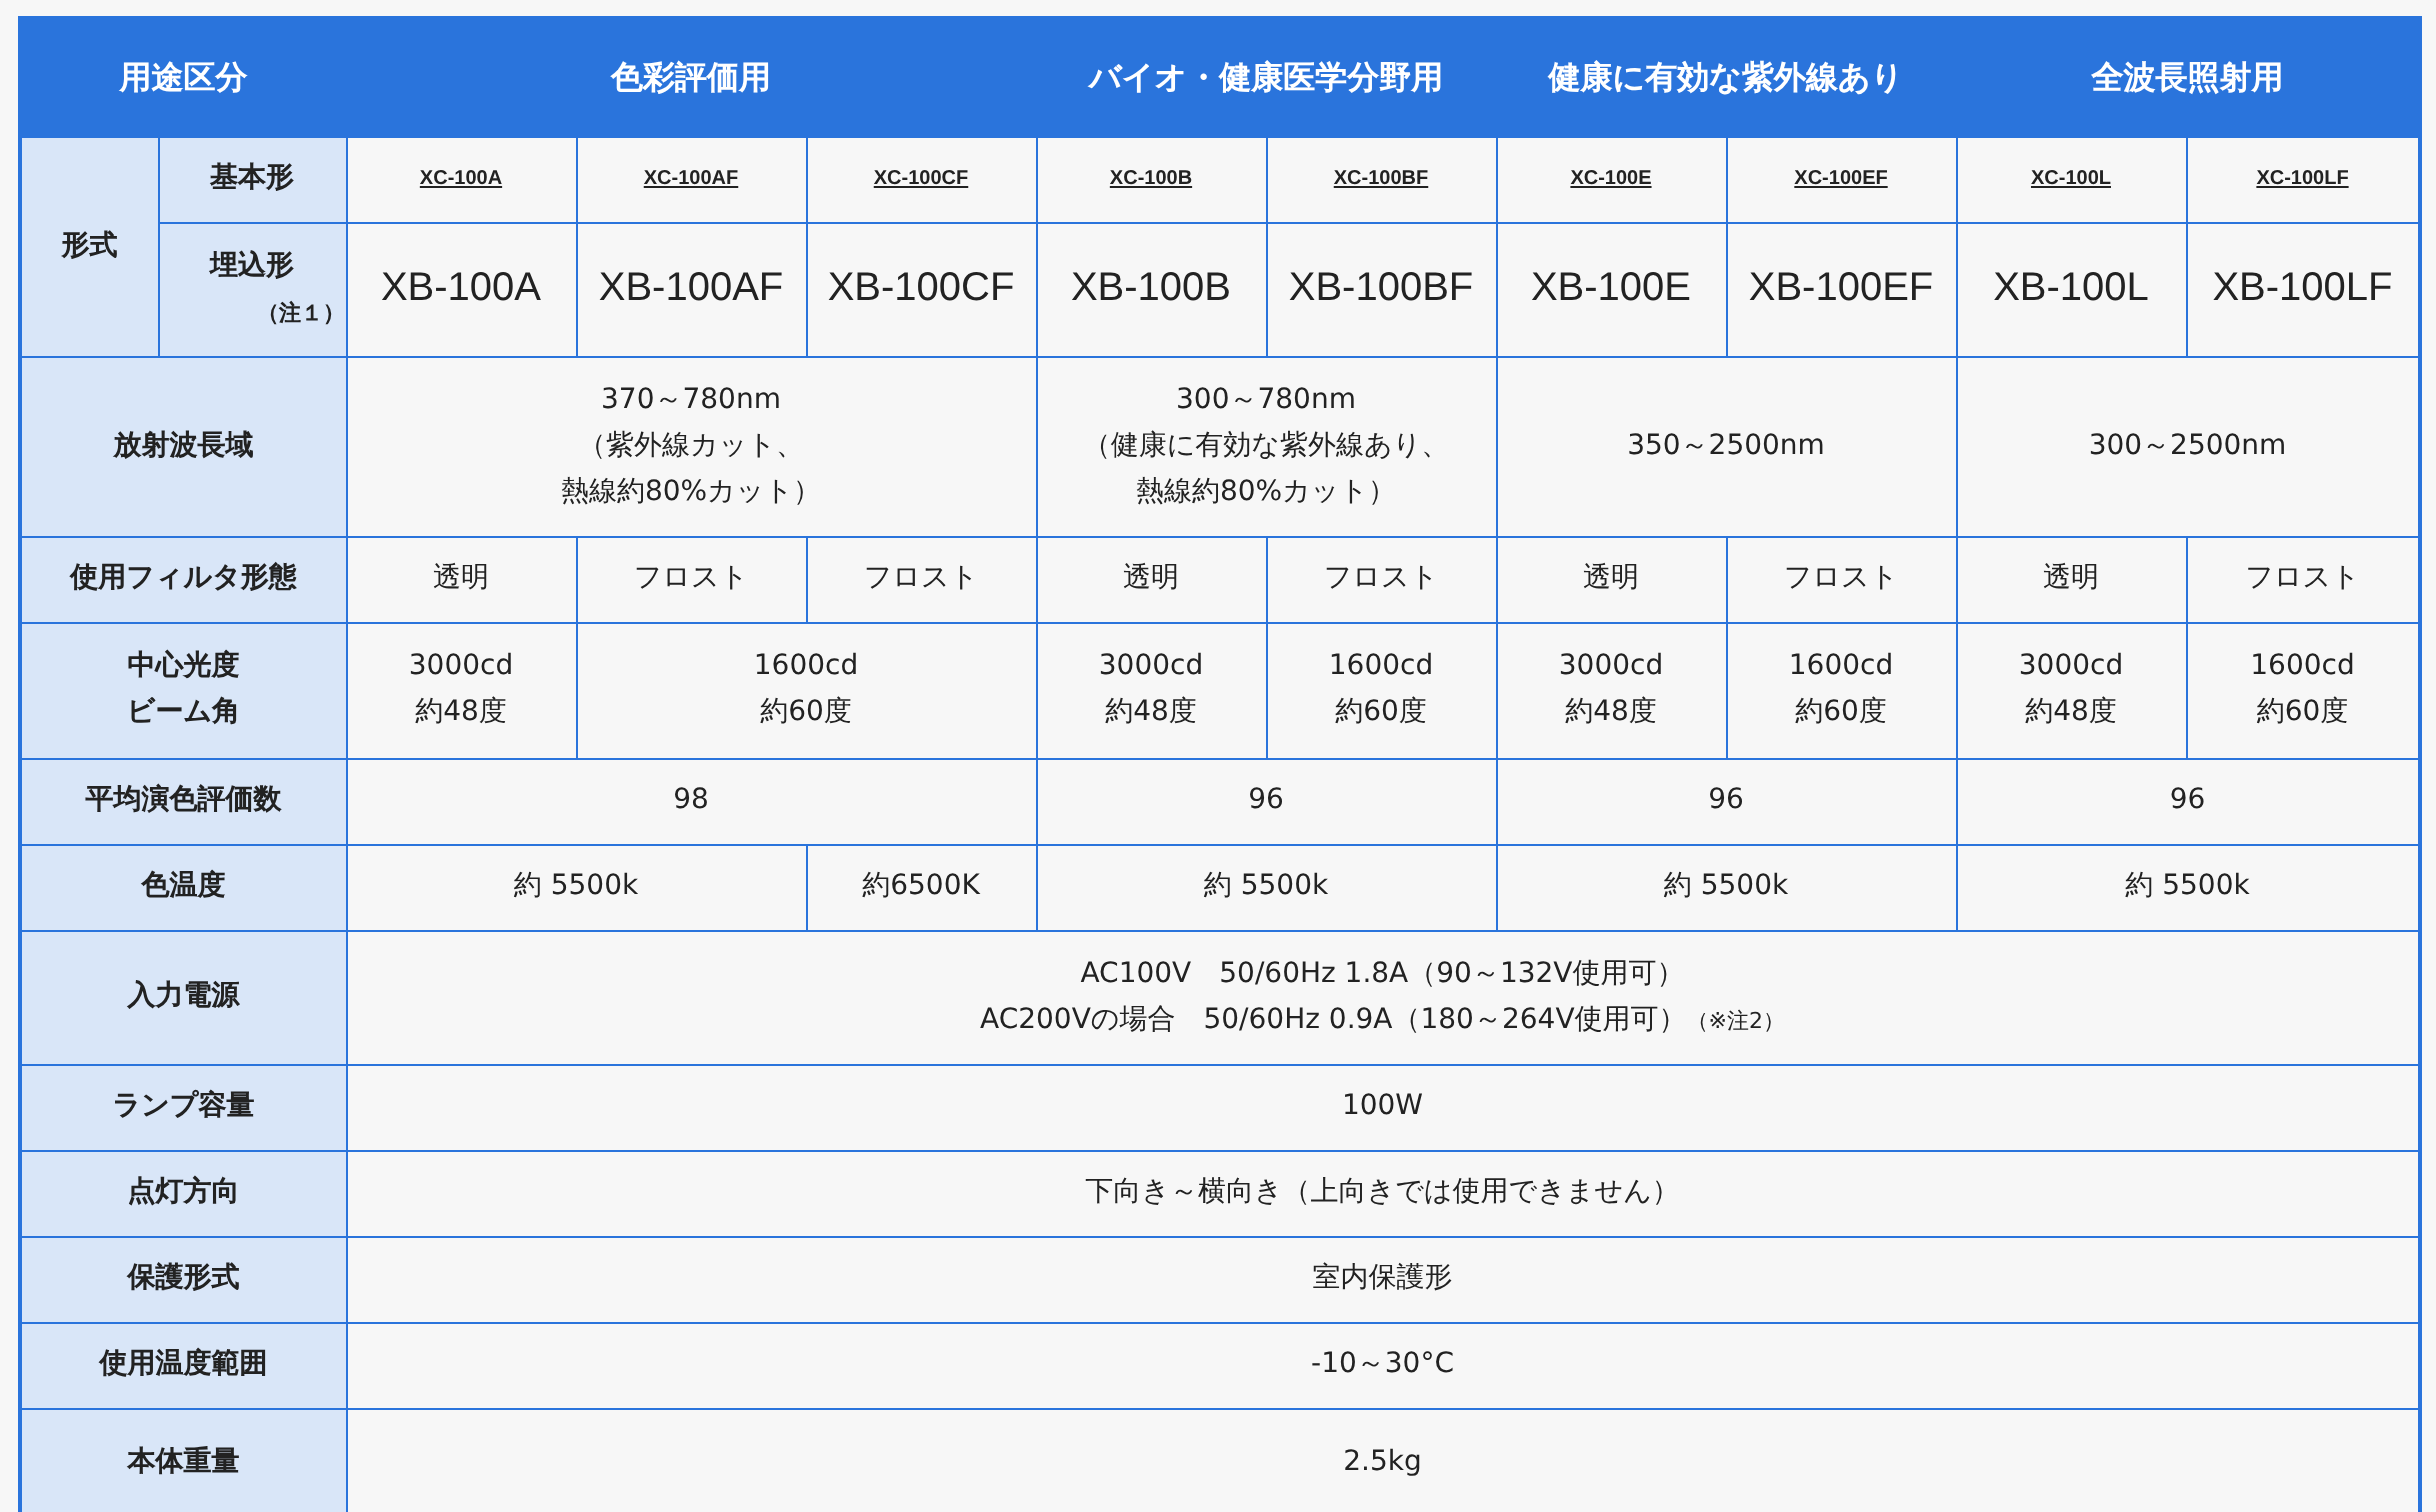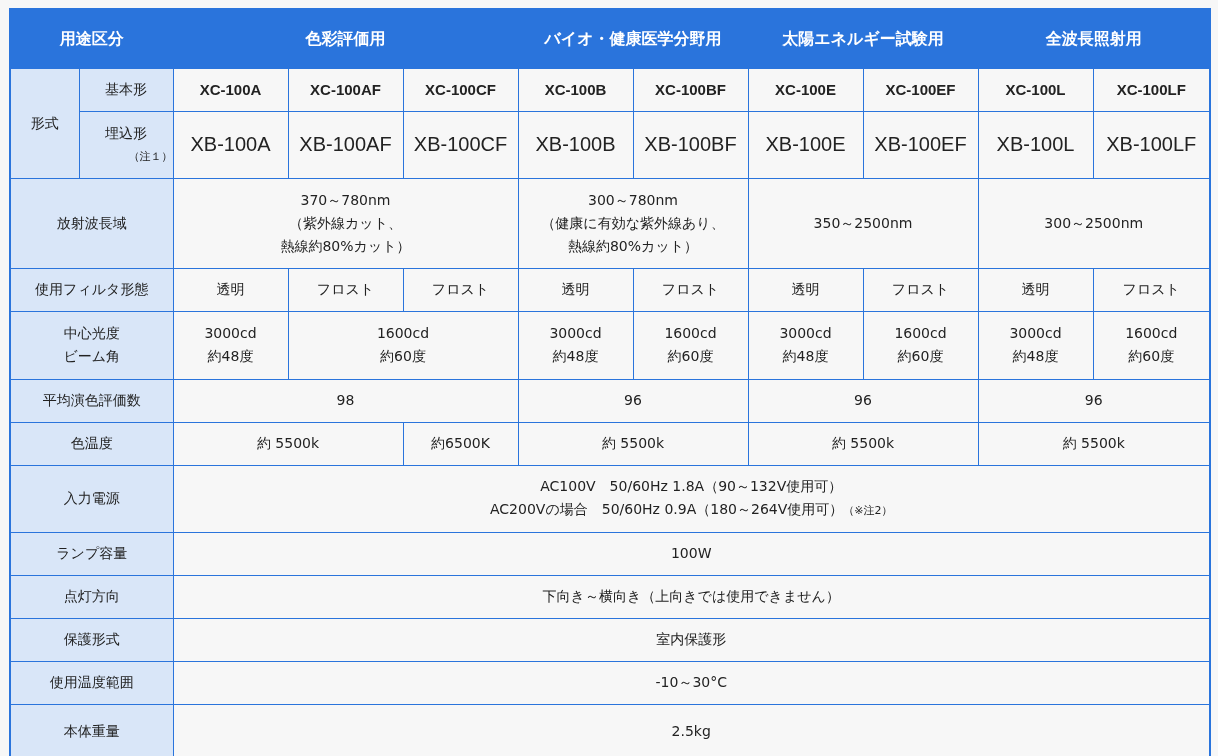--- a/index.html
+++ b/index.html
@@ -6,23 +6,23 @@
   body { width:1218px; height:756px; position:relative; overflow:hidden;
          font-family:"DejaVu Sans","Liberation Sans",sans-serif; }
   table.spec { position:absolute; left:9px; top:8px; width:1200px; height:742px;
                border-collapse:collapse; table-layout:fixed;
                border:2px solid #2a74dc; color:#222; font-size:14px; }
   table.spec td, table.spec th { border:1px solid #2a74dc; text-align:center;
                vertical-align:middle; padding:0; line-height:23px; }
   th.head { background:#2a74dc; color:#fff; font-size:16px; font-weight:bold;
             border-color:#2a74dc; border-right:1px solid #fff; }
   th.head:last-child { border-right:1px solid #701a75; }
-  td.lbl { background:#d9e6f8; font-size:14px; }
+  td.lbl { background:#d9e6f8; font-size:14px;font-weight:bold; }
   td.val { background:#f7f7f7; }
-  td.model { font-weight:bold; font-size:15px; font-family:"Liberation Sans",sans-serif; }
+  td.model { font-weight:bold; font-size:10px; font-family:"Liberation Sans",sans-serif;text-decoration:underline; }
   td.sub { font-family:"Liberation Sans",sans-serif; font-size:20px; }
   .note { font-size:11px;text-align:right; }
   .small { font-size:11px; }
 </style>
 </head>
 <body>
 
 <table class="spec">
   <colgroup>
     <col style="width:69px">
@@ -35,21 +35,21 @@
     <col style="width:115px">
       <col style="width:115px">
     <col style="width:115px">
       <col style="width:117px">
   </colgroup>
   <tbody>
       <tr style="height:59px">
     <th class="head" colspan="2">用途区分</th>
     <th class="head" colspan="3">色彩評価用</th>
     <th class="head" colspan="2">バイオ・健康医学分野用</th>
-    <th class="head" colspan="2">太陽エネルギー試験用</th>
+    <th class="head" colspan="2">健康に有効な紫外線あり</th>
     <th class="head" colspan="2">全波長照射用</th>
   </tr>
   <tr style="height:43px">
     <td class="lbl" rowspan="2">形式</td>
     <td class="lbl">基本形</td>
     <td class="val model">XC-100A</td>
     <td class="val model">XC-100AF</td>
     <td class="val model">XC-100CF</td>
     <td class="val model">XC-100B</td>
     <td class="val model">XC-100BF</td>

